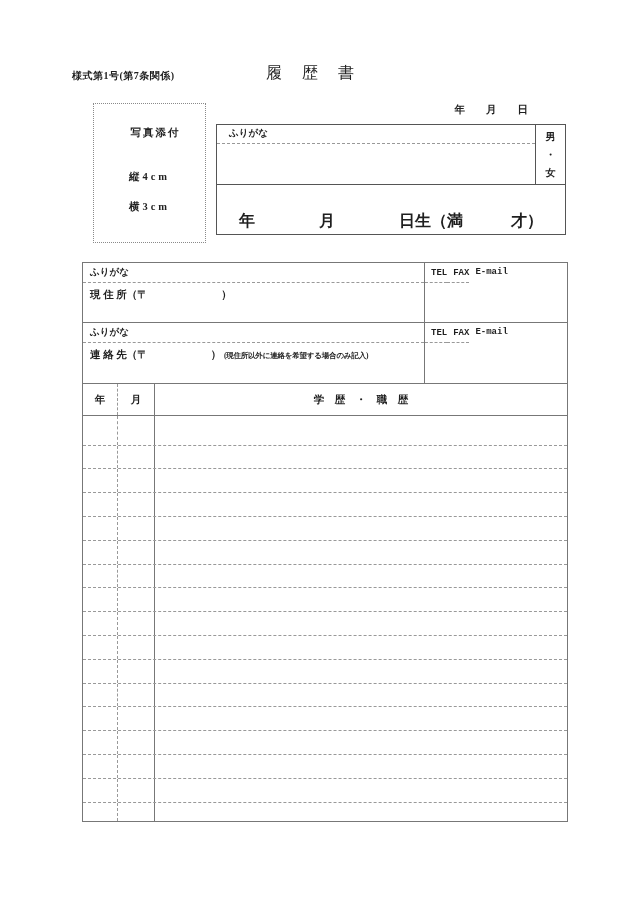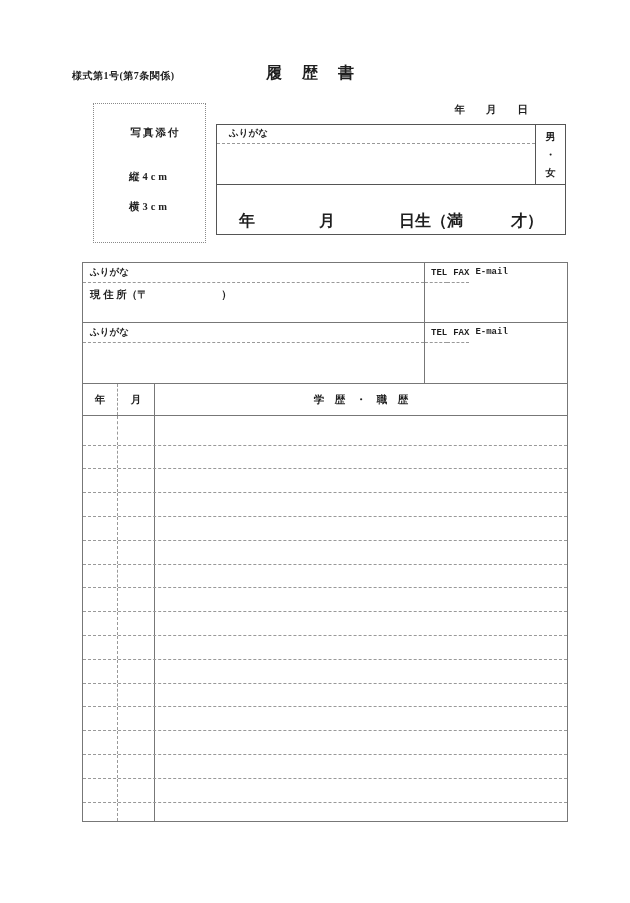--- a/index.html
+++ b/index.html
@@ -12,21 +12,21 @@
   html,body{background:#fff;}
   body{
     width:630px;height:903px;position:relative;
     font-family:"Liberation Serif","DejaVu Serif",serif;
     color:var(--ink);
   }
   .abs{position:absolute;font-weight:bold;}
 
   
   .form-label{left:72px;top:69px;font-size:10px;letter-spacing:.5px;}
-  .doc-title{left:266px;top:63px;font-size:16px;font-weight:bold;letter-spacing:2px;}
+  .doc-title{left:266px;top:63px;font-size:16px;font-weight:normal;letter-spacing:2px;}
 
   
   .photo-box{
     left:93px;top:103px;width:113px;height:140px;
     border:1px dotted #8a8a8a;
     display:flex;flex-direction:column;align-items:center;
     font-size:10.5px;
   }
   .photo-box .l1{margin-top:22px;letter-spacing:2px;margin-left:12px;}
   .photo-box .l2{margin-top:30px;letter-spacing:3px;}
@@ -147,20 +147,24 @@
         <span>E-mail</span>
       </div>
     </div>
   </div>
 
   <div class="addr-block">
     <div class="addr-left">
       <div class="addr-furigana">
         <span>ふりがな</span>
       </div>
+      <div class="addr-label-row">
+        <span>連 絡 先（〒　　　　　　）</span>
+        <span class="addr-note">(現住所以外に連絡を希望する場合のみ記入)</span>
+      </div>
     </div>
     <div class="addr-right">
       <div class="contact-row tel">
         <span>TEL</span>
       </div>
       <div class="contact-row fax">
         <span>FAX</span>
       </div>
       <div class="contact-row email">
         <span>E-mail</span>

